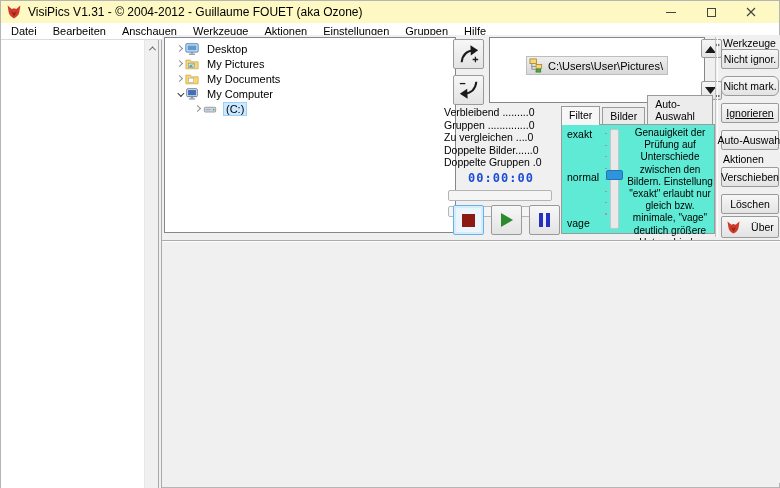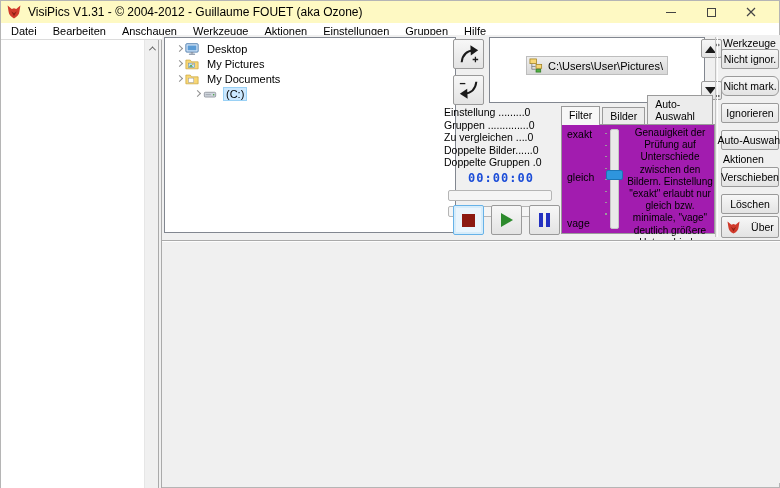--- a/index.html
+++ b/index.html
@@ -72,35 +72,35 @@
   #btn-pause { left:367px; }
   .stop-glyph { width:13px; height:13px; background:#8c1a12; }
   .play-glyph { width:0; height:0; border-left:12px solid #2c8a2c; border-top:7px solid transparent; border-bottom:7px solid transparent; }
   .pause-glyph { display:flex; gap:3px; }
   .pause-glyph span { width:4px; height:14px; background:#2330c0; }
 
   
   .tabs { position:absolute; left:399px; top:71px; width:154px; height:18px; display:flex; align-items:flex-end; }
   .tab { font-size:10.5px; padding:2px 7px 2px 7px; border:1px solid #9a9a9a; border-bottom:none; background:#ececec; margin-right:2px; color:#000; }
   .tab.active { background:#f7f7f7; padding-bottom:4px; margin-bottom:-1px; z-index:2; }
-  .tab-body { position:absolute; left:399px; top:89px; width:154px; height:110px; background:#a21caf; border:1px solid #9a9a9a; }
+  .tab-body { position:absolute; left:399px; top:89px; width:154px; height:110px; background:#5eead4; border:1px solid #9a9a9a; }
   .slider-label { position:absolute; font-size:10.5px; color:#000; left:5px; }
   #lbl-exakt { top:3px; } #lbl-normal { top:46px; } #lbl-vage { top:92px; }
   .slider-ticks { position:absolute; left:43px; top:8px; width:2px; height:92px;
       background:repeating-linear-gradient(to bottom,#9a9a9a 0 1px,transparent 1px 11.5px); }
   .slider-track { position:absolute; left:48px; top:4px; width:9px; height:100px; background:#e9e9e9; border:1px solid #c6c6c6; border-radius:2px; }
   .slider-handle { position:absolute; left:44px; top:45px; width:17px; height:10px; background:#2e95dd; border:1px solid #1c75b5; border-radius:2px; }
   .help-box { position:absolute; left:64px; top:2px; width:88px; height:104px; font-size:10px; line-height:1.22; text-align:center; color:#000; }
 
   
   .col-divider { position:absolute; left:553px; top:2px; width:3px; height:200px; border-left:1px solid #c2c2c2; border-right:1px solid #fdfdfd; }
   .group-label { position:absolute; left:561px; font-size:10.5px; color:#000; }
   #lbl-werkzeuge { top:2px; } #lbl-aktionen { top:118px; }
   .side-btn { position:absolute; left:559px; width:58px; height:20px; background:linear-gradient(#f7f7f7,#e3e3e3); border:1px solid #9a9a9a; border-radius:2px; font-size:10.5px; display:flex; align-items:center; justify-content:center; color:#000; white-space:nowrap; }
-  #btn-nicht-ignor { top:14px; } #btn-nicht-mark { top:41px;border-radius:6px; } #btn-ignorieren { top:68px; } #btn-auto-auswahl { top:95px; }
+  #btn-nicht-ignor { top:14px; } #btn-nicht-mark { top:41px;border-radius:6px; } #btn-ignorieren { top:68px;text-decoration:underline; } #btn-auto-auswahl { top:95px; }
   #btn-verschieben { top:132px; } #btn-loeschen { top:159px; }
   #btn-ueber { top:181px; height:22px; gap:10px; }
   #btn-ueber svg { width:15px; height:15px; }
 
   
   .preview-pane { position:absolute; left:0; top:205px; width:618px; height:243px; background:#f0f0f0; border-top:1px solid #aaaaaa; box-shadow:inset 0 1px 0 #fdfdfd; }
 </style>
 </head>
 <body>
 
@@ -178,20 +178,32 @@
       <div class="tree-row">
         <span class="exp">
             <i class="chev right"></i>
           </span>
         <span class="ticon"><svg viewBox="0 0 16 16">
               <path d="M1 3.5 h5 l1.5 2 H15 v8 H1 Z" fill="#f8d775" stroke="#c9a43b" stroke-width="0.8"></path>
               <rect x="4" y="7" width="6" height="5" fill="#ffffff" stroke="#9a9a9a" stroke-width="0.6"></rect>
             </svg></span>
         <span class="tlabel">My Documents</span>
       </div>
+      <div class="tree-row">
+        <span class="exp">
+            <i class="chev down"></i>
+          </span>
+        <span class="ticon"><svg viewBox="0 0 16 16">
+              <rect x="2" y="2" width="12" height="9" rx="1" fill="#e8eef5" stroke="#5a6b80"></rect>
+              <rect x="3.5" y="3.5" width="9" height="6" fill="#3f6fb5"></rect>
+              <rect x="6.5" y="11" width="3" height="2" fill="#8b97a8"></rect>
+              <rect x="4.5" y="13" width="7" height="1.4" fill="#8b97a8"></rect>
+            </svg></span>
+        <span class="tlabel">My Computer</span>
+      </div>
       <div class="tree-row indent">
         <span class="exp">
             <i class="chev right"></i>
           </span>
         <span class="ticon"><svg viewBox="0 0 16 16">
               <rect x="1.5" y="6" width="13" height="5.5" rx="1.2" fill="#cfd5dc" stroke="#7d838c" stroke-width="0.8"></rect>
               <circle cx="12.2" cy="8.8" r="0.9" fill="#3f9e3f"></circle>
               <rect x="3" y="8.3" width="6" height="1" fill="#9aa1aa"></rect>
             </svg></span>
         <span class="tlabel selected">(C:)</span>
@@ -232,21 +244,21 @@
         </svg>
     </div>
     <div class="mini-btn" id="btn-down">
       <svg width="17" height="14" viewBox="0 0 17 14">
           <polygon points="2,3 7.5,10 13,3" fill="#1a1a1a"></polygon>
           <path d="M12.5 12 h4" stroke="#1a1a1a" stroke-width="1.2"></path>
         </svg>
     </div>
 
     <div class="stats">
-      <div class="stat-row"><span>Einstellung </span><span>.........</span><span>0</span></div>
+      <div class="stat-row"><span>Verbleibend </span><span>.........</span><span>0</span></div>
       <div class="stat-row"><span>Gruppen </span><span>..............</span><span>0</span></div>
       <div class="stat-row"><span>Zu vergleichen </span><span>....</span><span>0</span></div>
       <div class="stat-row"><span>Doppelte Bilder</span><span>......</span><span>0</span></div>
       <div class="stat-row"><span>Doppelte Gruppen </span><span>.</span><span>0</span></div>
       <div class="timer">00:00:00</div>
       <div class="pbar"></div>
       <div class="pbar"></div>
     </div>
 
     <div class="ctrl-btn" id="btn-stop">
@@ -262,21 +274,21 @@
         </span>
       </div>
 
     <div class="tabs">
       <span class="tab active">Filter</span>
       <span class="tab">Bilder</span>
       <span class="tab">Auto-Auswahl</span>
     </div>
     <div class="tab-body">
       <span class="slider-label" id="lbl-exakt">exakt</span>
-      <span class="slider-label" id="lbl-normal">gleich</span>
+      <span class="slider-label" id="lbl-normal">normal</span>
       <span class="slider-label" id="lbl-vage">vage</span>
       <div class="slider-ticks"></div>
       <div class="slider-track"></div>
       <div class="slider-handle"></div>
       <div class="help-box">Genauigkeit der Prüfung auf Unterschiede zwischen den Bildern. Einstellung "exakt" erlaubt nur gleich bzw. minimale, "vage" deutlich größere Unterschiede.</div>
     </div>
 
     <div class="col-divider"></div>
     <span class="group-label" id="lbl-werkzeuge">Werkzeuge</span>
     <div class="side-btn" id="btn-nicht-ignor">Nicht ignor.</div>

